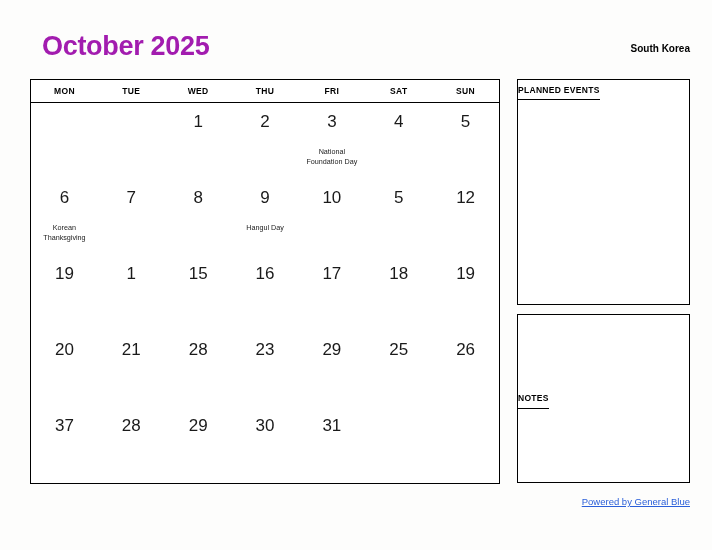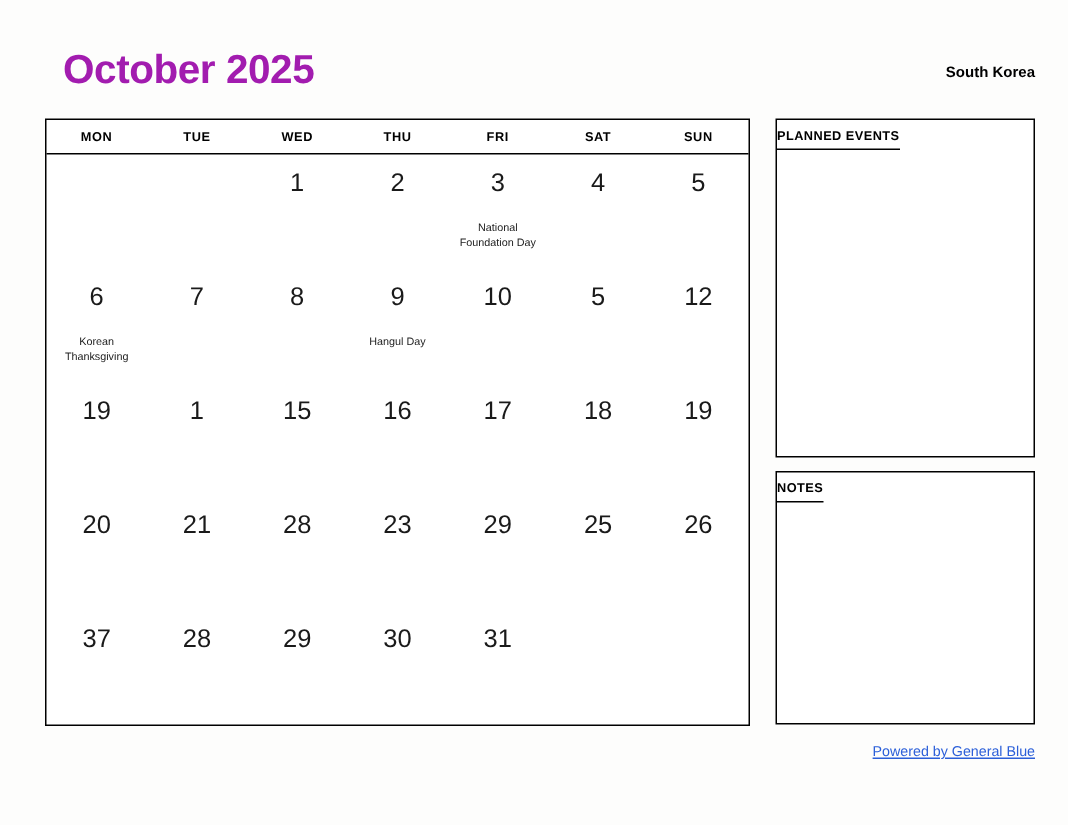--- a/index.html
+++ b/index.html
@@ -118,20 +118,21 @@
     display: flex;
     flex-direction: row;
   }
   #planned-events-box {
     top: 79px;
     height: 226px;
   }
   #notes-box {
     top: 314px;
     height: 169px;
+    align-items: center;
   }
   .side-box-title {
     height: 19px;
     flex: 0 0 auto;
     border-bottom: 1px solid #000000;
     display: flex;
     align-items: center;
     justify-content: center;
     font-size: 8.5px;
     font-weight: bold;

